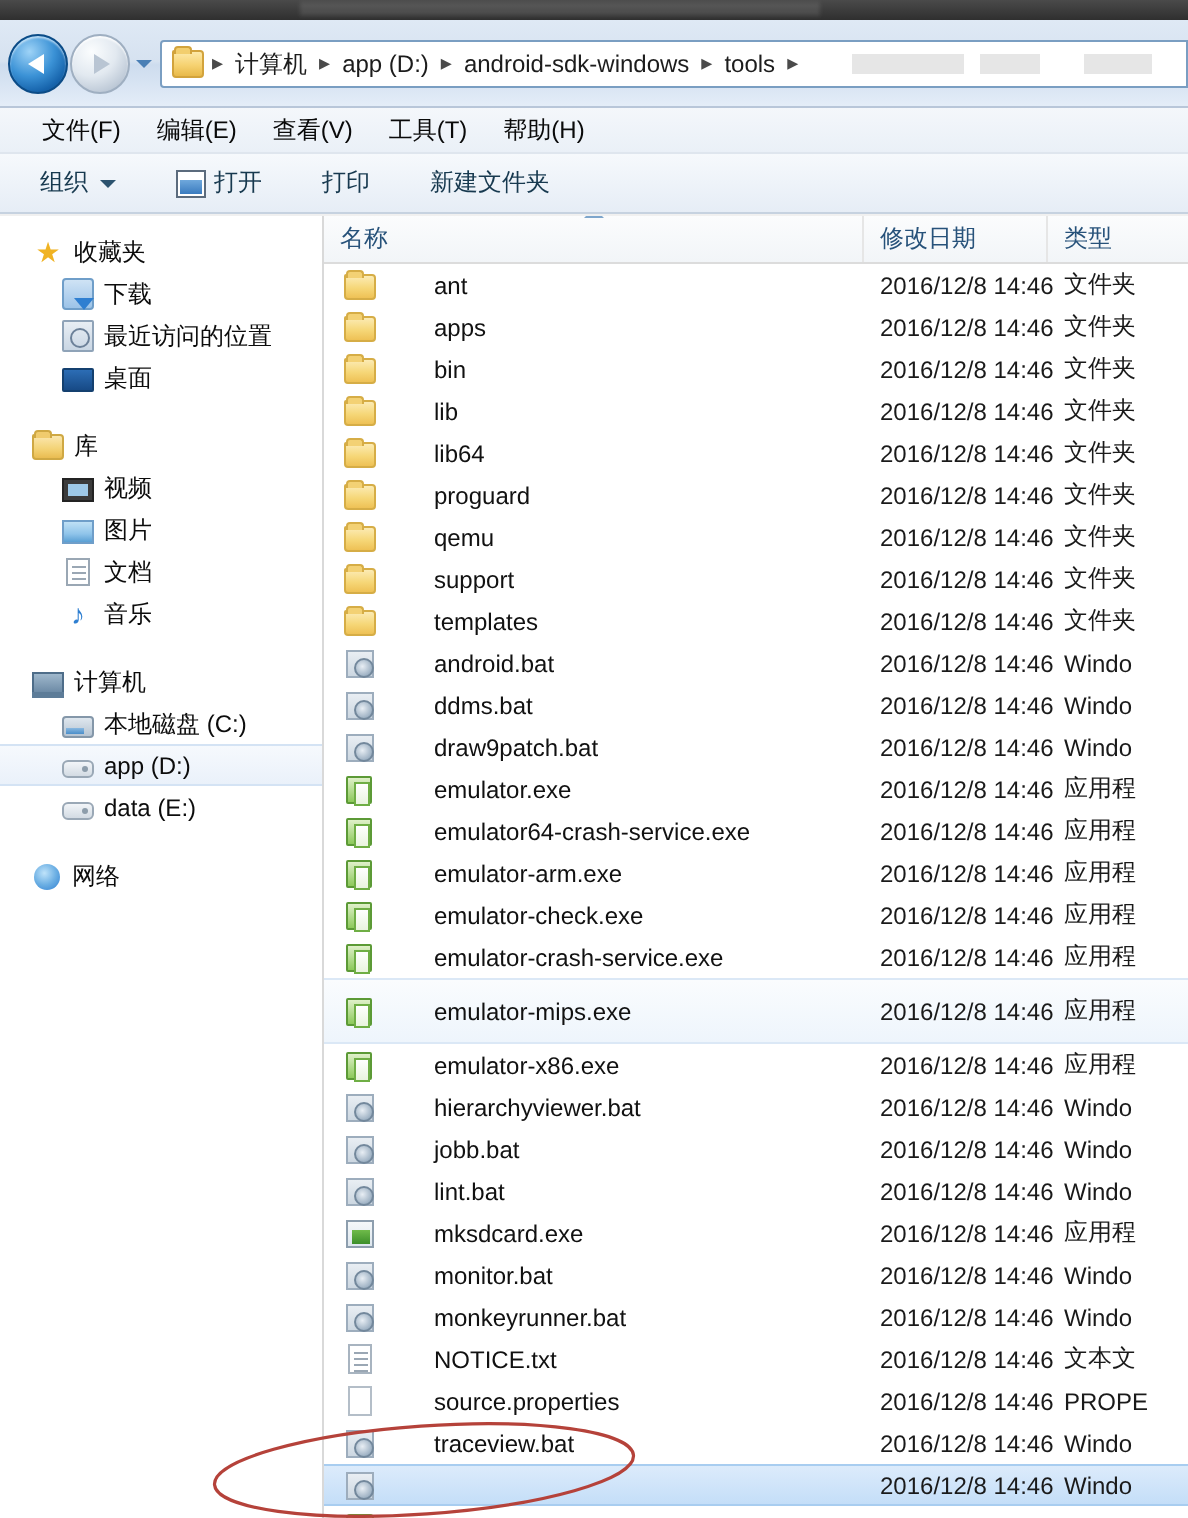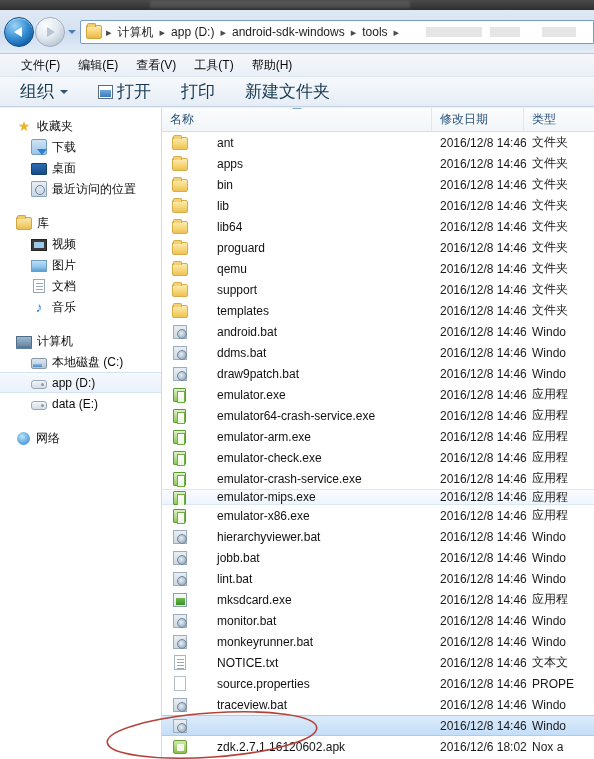--- a/index.html
+++ b/index.html
@@ -136,21 +136,21 @@
   
   .toolbar {
     height: 30px;
     background: linear-gradient(to bottom, #f6f9fc 0%, #eef3f9 50%, #e6edf6 100%);
     display: flex; align-items: center;
     padding-left: 12px;
     border-bottom: 1px solid #c6d2e0;
   }
   .tbitem {
     display: flex; align-items: center;
-    font-size: 17px; color: #17394f;
+    font-size: 12px; color: #17394f;
     padding: 3px 8px; white-space: nowrap;
   }
   .tb-caret {
     width: 0; height: 0; margin-left: 6px;
     border-left: 4px solid transparent;
     border-right: 4px solid transparent;
     border-top: 4px solid #2c536f;
   }
   .open-icon {
     width: 15px; height: 14px; margin-right: 4px;
@@ -336,21 +336,21 @@
   .row {
     height: 21px;
     display: flex; align-items: center;
     font-size: 12px; color: #111111;
     white-space: nowrap;
   }
   .row.hover {
     background: linear-gradient(to bottom, #fafcfe 0%, #eef5fc 100%);
     border-top: 1px solid #dbe8f6;
     border-bottom: 1px solid #dbe8f6;
-    height: 16px;
+    height: 33px;
   }
   .row.selected {
     background: linear-gradient(to bottom, #dcebfb 0%, #c4def8 100%);
     border-top: 1px solid #a8cdf0;
     border-bottom: 1px solid #a8cdf0;
   }
   .cell-name {
     width: 270px; flex: 0 0 270px;
     display: flex; align-items: center;
     padding-left: 10px; overflow: hidden;
@@ -507,26 +507,26 @@
       <div class="tree-group">
         <div class="tree-row">
           <span class="ticon ic-star">★</span>
           <span class="tlabel">收藏夹</span>
         </div>
         <div class="tree-row child">
           <span class="ticon ic-download"></span>
           <span class="tlabel">下载</span>
         </div>
         <div class="tree-row child">
+          <span class="ticon ic-recent"></span>
+          <span class="tlabel">最近访问的位置</span>
+        </div>
+        <div class="tree-row child">
           <span class="ticon ic-desktop"></span>
           <span class="tlabel">桌面</span>
-        </div>
-        <div class="tree-row child">
-          <span class="ticon ic-recent"></span>
-          <span class="tlabel">最近访问的位置</span>
         </div>
       </div>
 
       <div class="tree-spacer"></div>
 
       <div class="tree-group">
         <div class="tree-row">
           <span class="ticon ic-library"></span>
           <span class="tlabel">库</span>
         </div>

